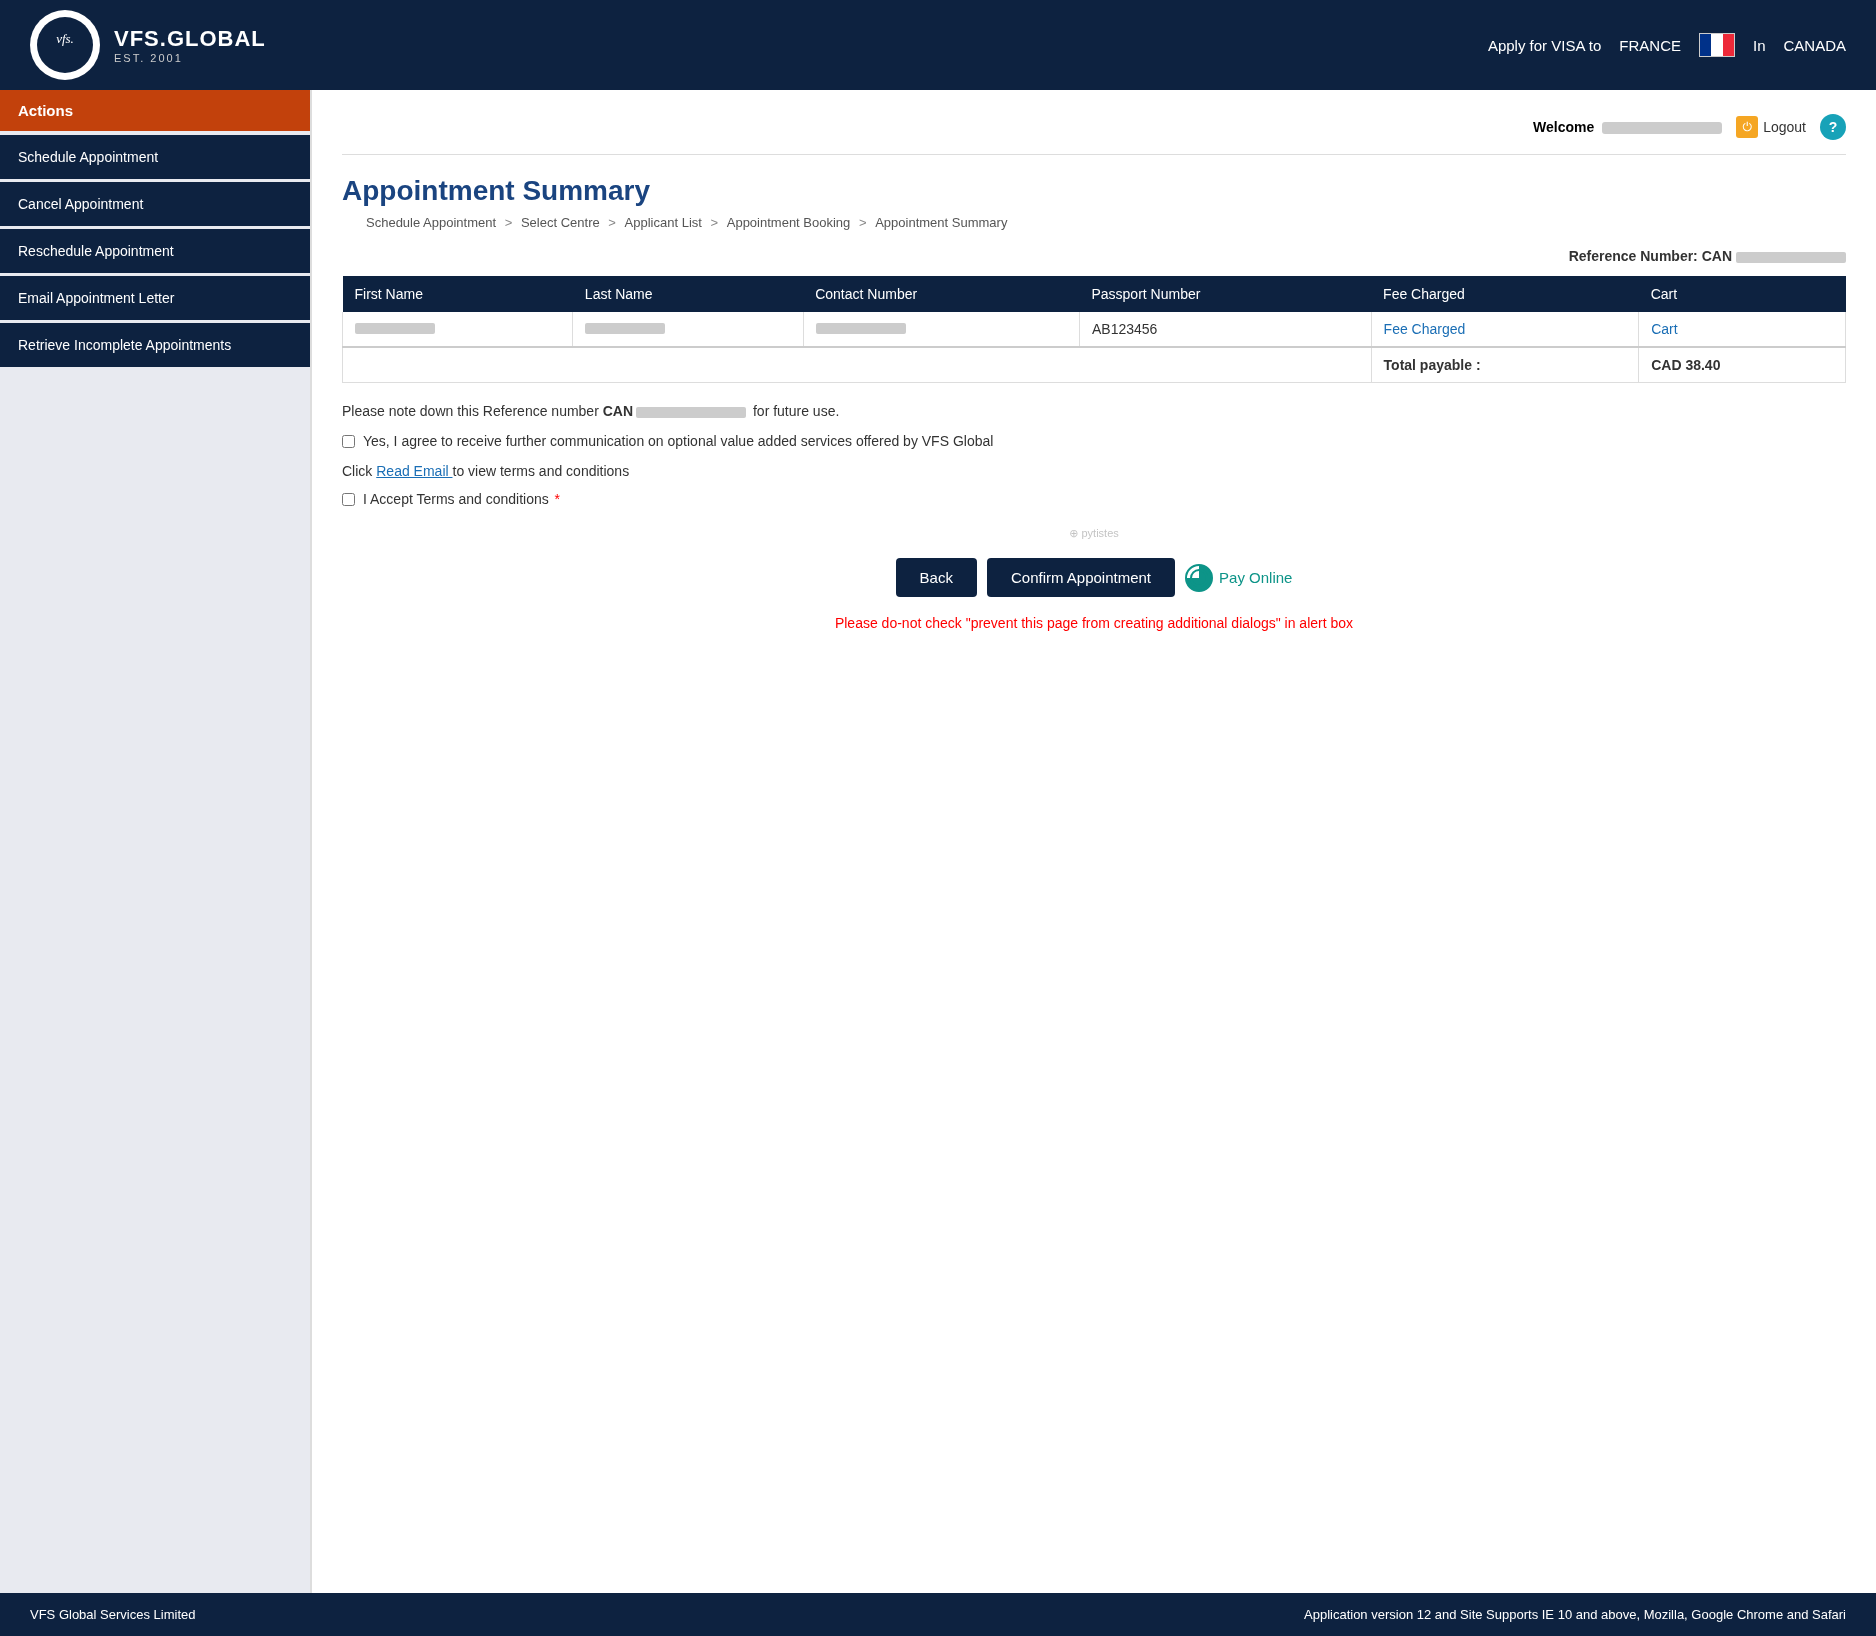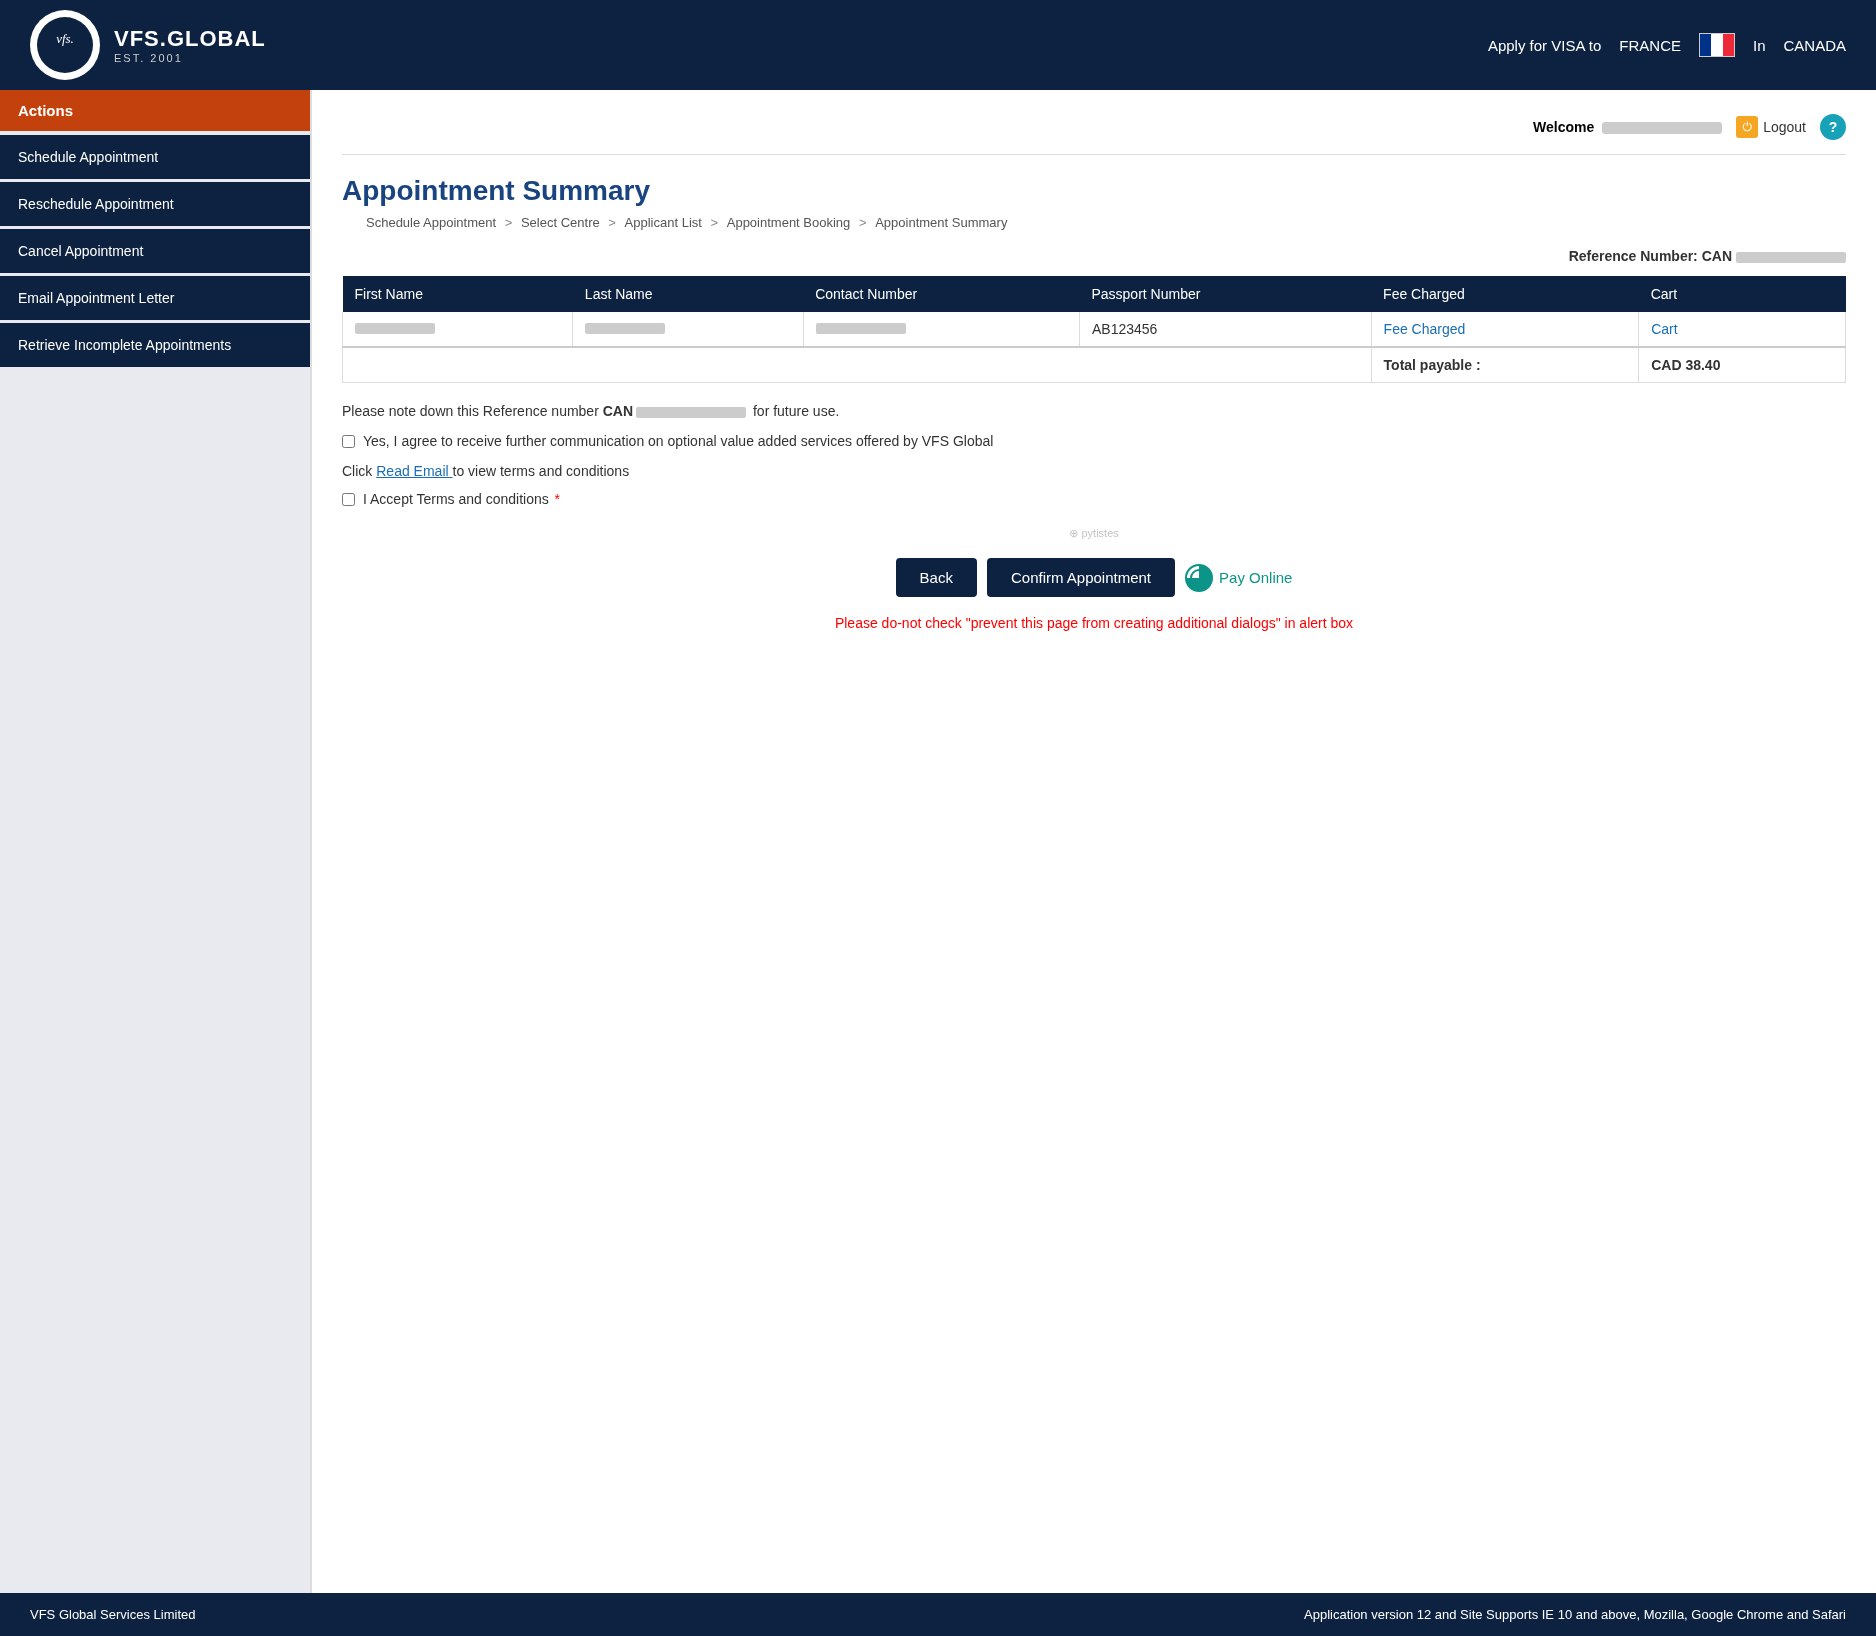--- a/index.html
+++ b/index.html
@@ -347,24 +347,24 @@
 </header>
 
 <div class="main-wrapper">
 
   <aside class="sidebar">
     <div class="sidebar-title">Actions</div>
     <div class="sidebar-item">
       <span>Schedule Appointment</span>
     </div>
     <div class="sidebar-item">
+      <span>Cancel Appointment</span>
+    </div>
+    <div class="sidebar-item">
       <span>Reschedule Appointment</span>
-    </div>
-    <div class="sidebar-item">
-      <span>Cancel Appointment</span>
     </div>
     <div class="sidebar-item">
       <span>Email Appointment Letter</span>
     </div>
     <div class="sidebar-item">
       <span>Retrieve Incomplete Appointments</span>
     </div>
   </aside>
 
   <main class="content">

